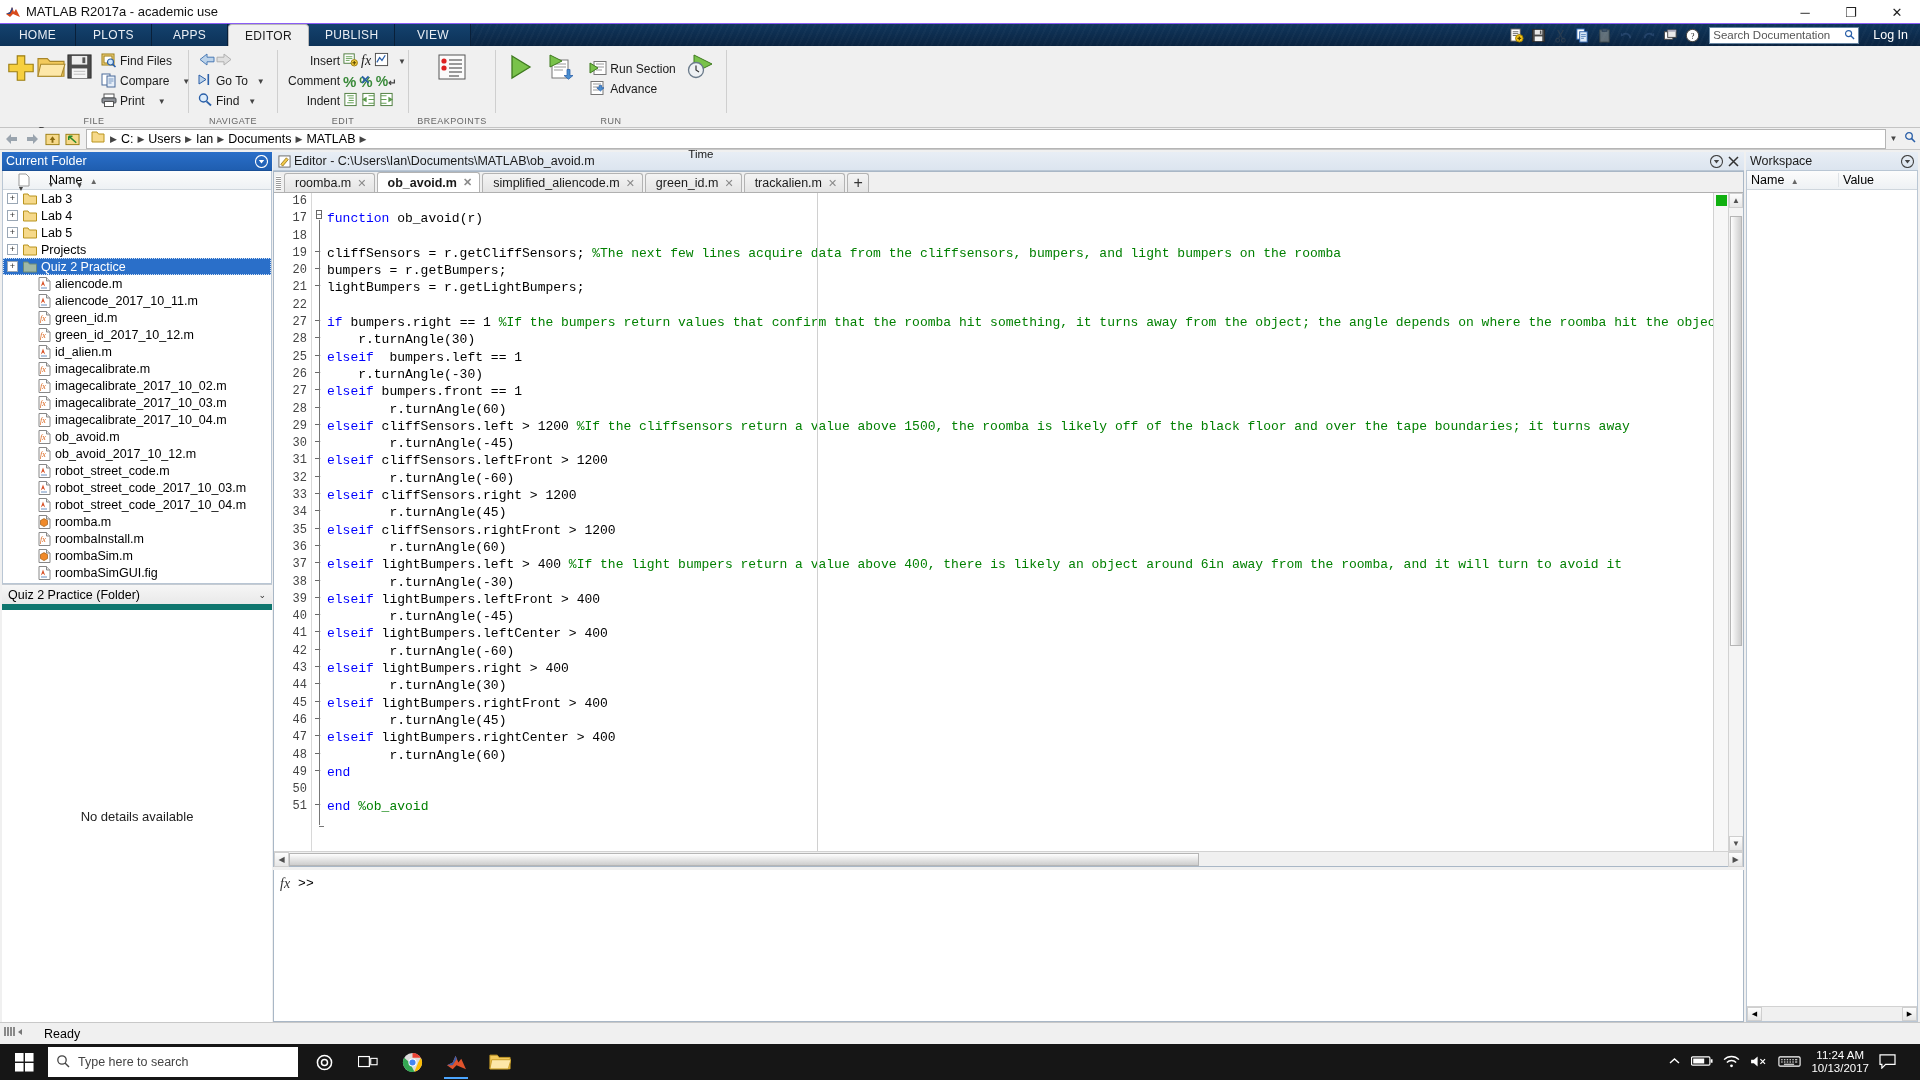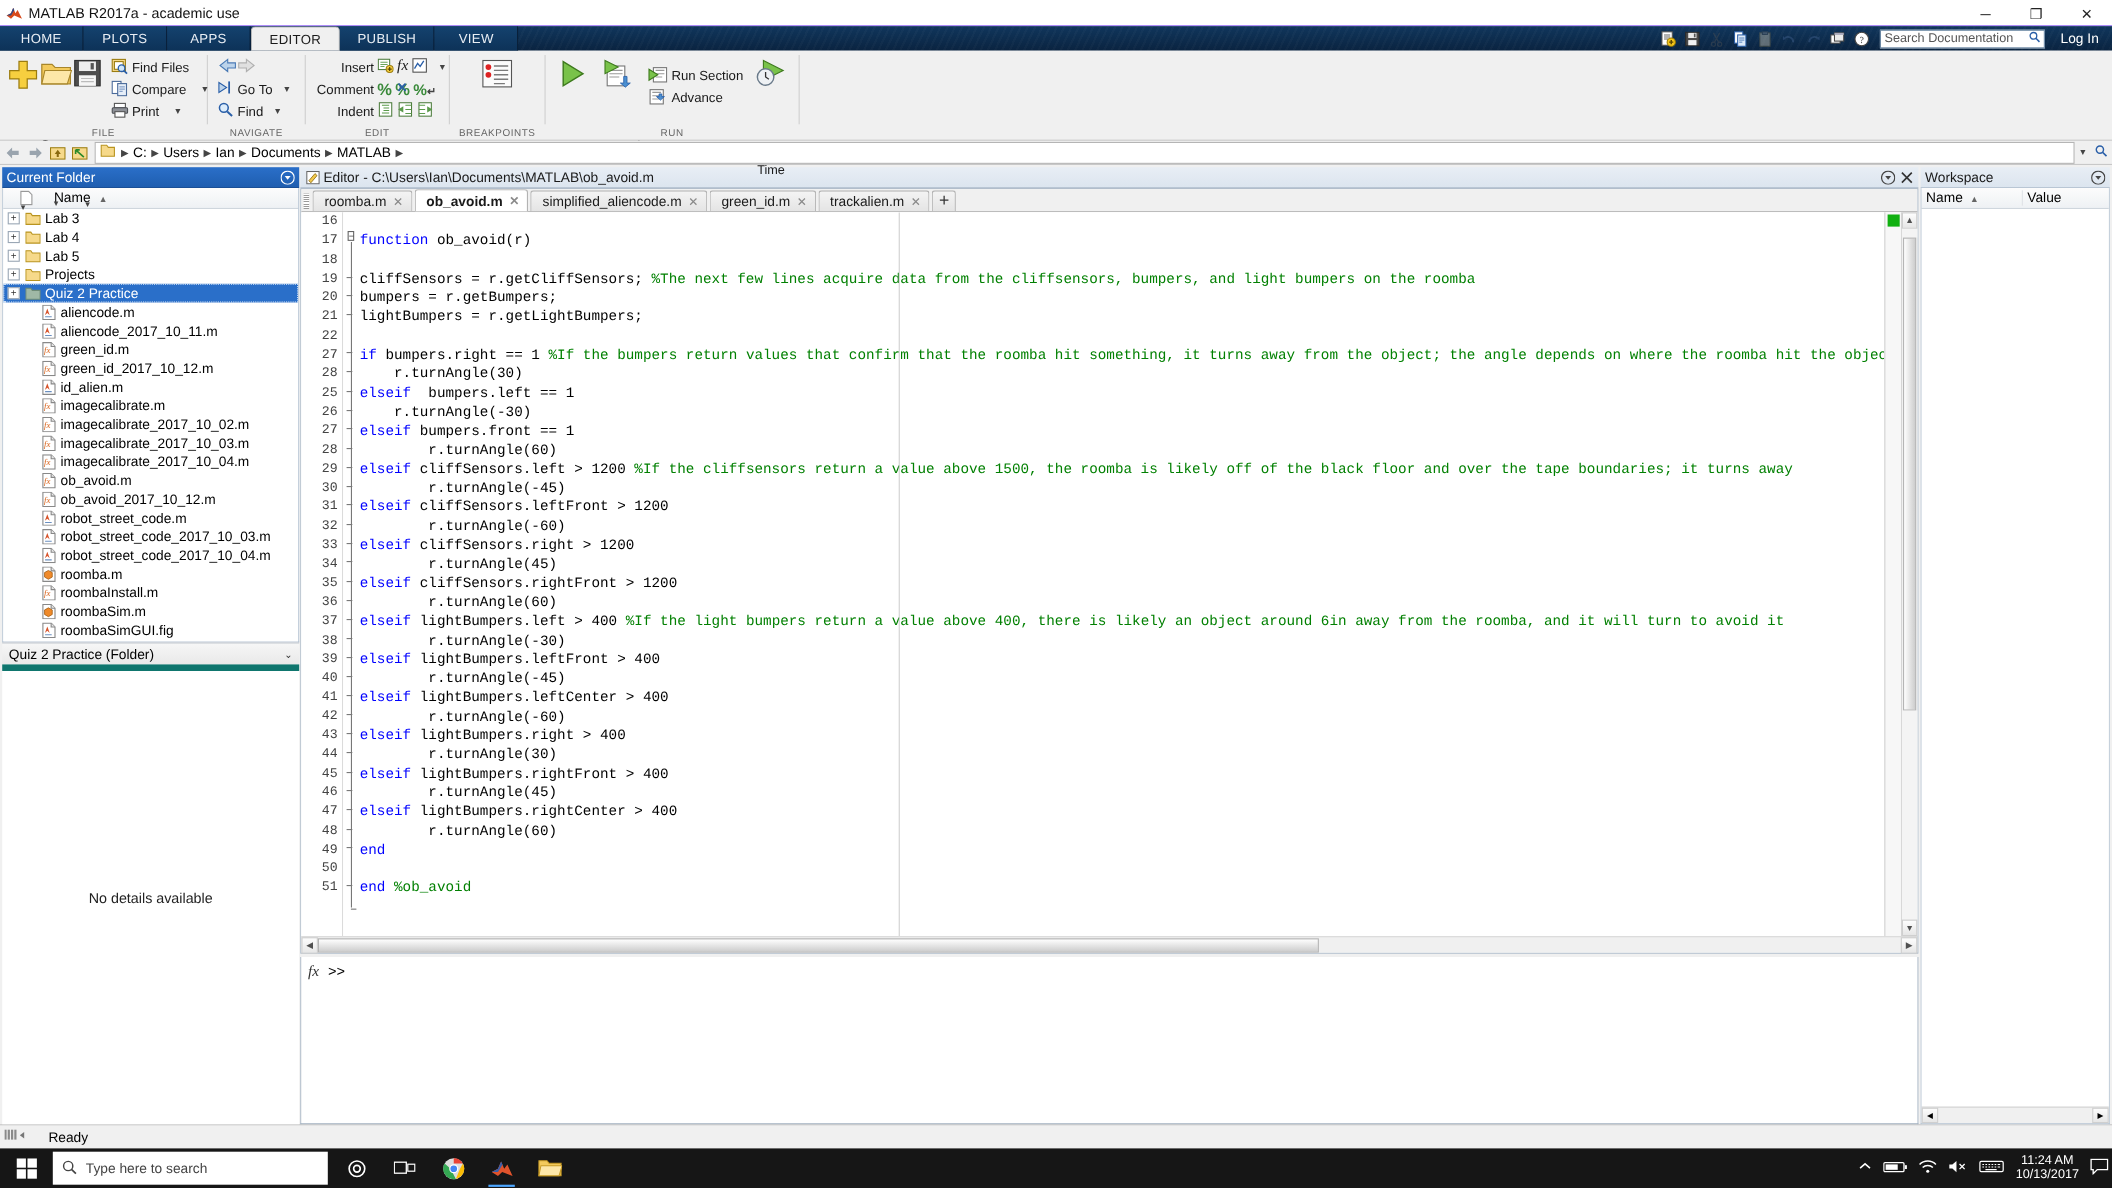--- a/index.html
+++ b/index.html
@@ -173,21 +173,21 @@
   .statusbar{ height:22px; background:#f0f0f0; border-top:1px solid #c8c8c8; display:flex; align-items:center; font-size:12.5px; padding-left:4px; gap:6px;}
 
   
   .taskbar{
     height:36px; background:rgba(12,12,12,0.96); display:flex; align-items:center; color:#fff;
   }
   .startbtn{ width:48px; height:36px; display:flex; align-items:center; justify-content:center;}
   .tsearch{ width:250px; height:30px; background:#fff; color:#444; display:flex; align-items:center; padding:0 8px; font-size:12.5px; gap:8px; margin-right:4px;}
   .tkicon{ width:44px; height:36px; display:flex; align-items:center; justify-content:center; position:relative;}
   .tkicon.act::after{content:"";position:absolute;bottom:1px;left:10px;right:10px;height:2px;background:#4ca6ff;}
-  .tray{ margin-left:auto; display:flex; align-items:center; gap:10px; padding-right:3px; font-size:11.5px;}
+  .tray{ margin-left:auto; display:flex; align-items:center; gap:10px; padding-right:24px; font-size:11.5px;}
   .clock{ text-align:center; line-height:13px; font-size:11.5px;}
 </style>
 </head>
 <body>
 
 <div class="titlebar">
   <span class="tb-icon">
     <svg width="16" height="14" viewBox="0 0 16 14">
         <path d="M1 9 L5 7 L7 2 L9 7 L11 4 L15 12 L8 9 L5 12 Z" fill="#d84a1b"></path>
         <path d="M1 9 L5 7 L7 2 L8 4 L5 9 Z" fill="#2a4a8a"></path>

